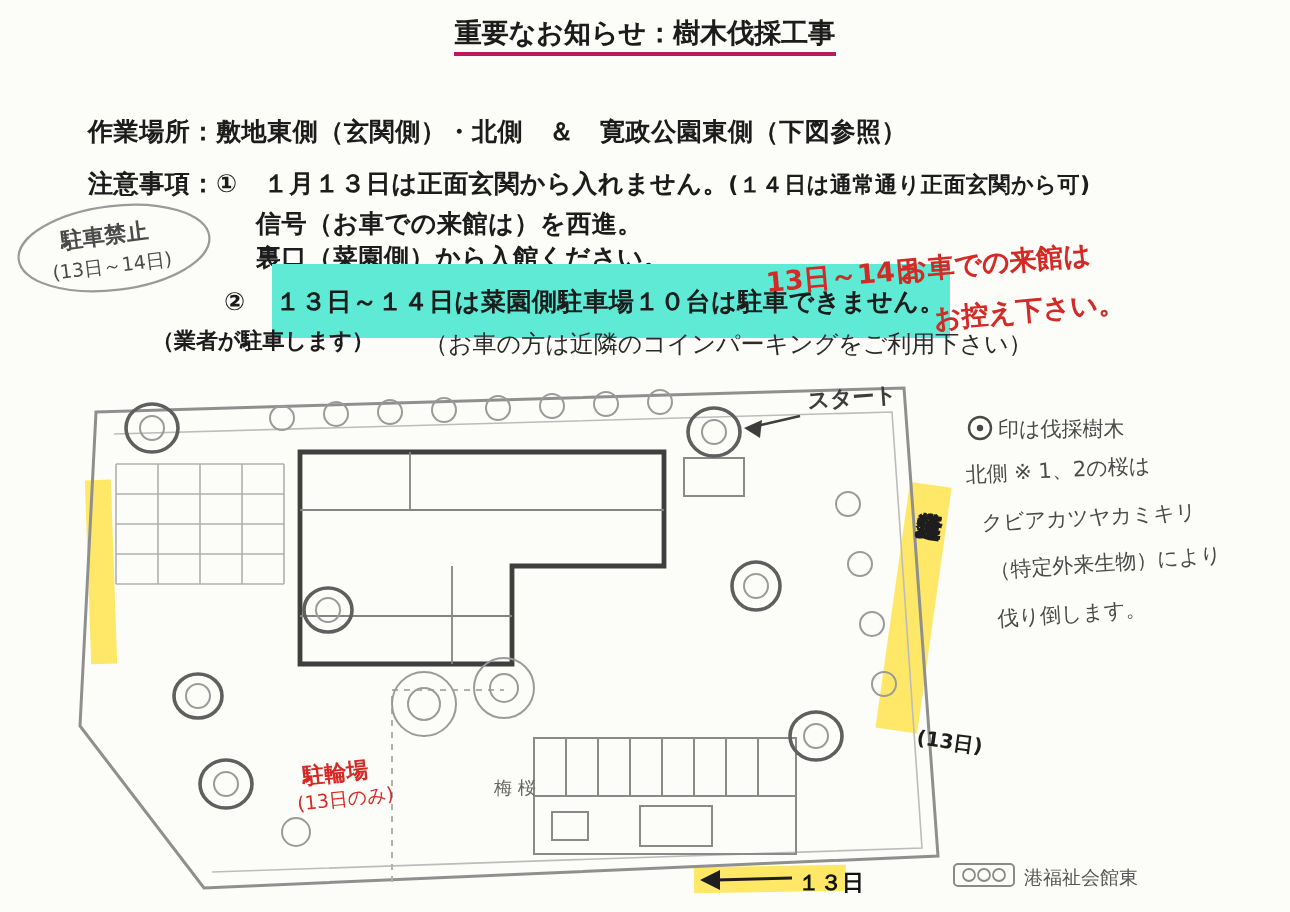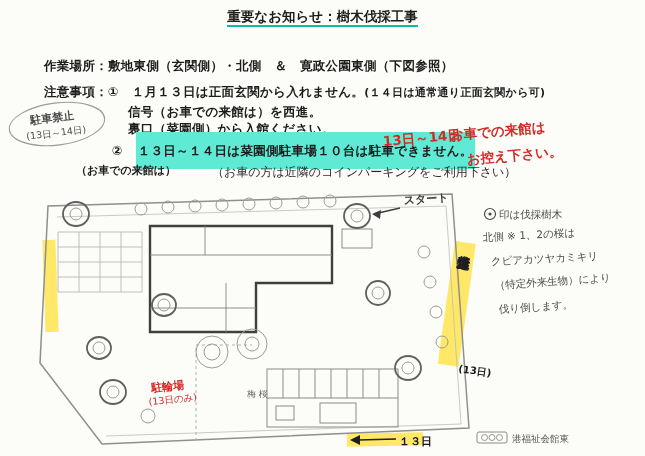--- a/index.html
+++ b/index.html
@@ -1,20 +1,20 @@
 <!DOCTYPE html>
 <html><head>
 <meta charset="utf-8">
 <style>
   html,body{margin:0;padding:0;background:#e8e8e8}
   .page{position:relative;width:645px;height:456px;background:#fcfcf8;
         font-family:"DejaVu Sans","Liberation Sans",sans-serif;color:#1c1c1c;overflow:hidden}
   .abs{position:absolute;white-space:nowrap}
   .title-row{left:0;top:6px;width:100%;text-align:center}
-  .title{font-size:13.5px;font-weight:700;border-bottom:2px solid #14b8a6;padding-bottom:1px}
+  .title{font-size:13.5px;font-weight:700;border-bottom:2px solid #be185d;padding-bottom:1px}
   .line{font-size:12.5px;font-weight:600;letter-spacing:.3px}
   .paren{font-size:11px;font-weight:600}
   .sub{font-size:11px;font-weight:600}
   .sub2{font-size:12px;font-weight:500;color:#2a2a2a}
   .hl{background:#5eead4;padding:11px 2px}
   .red{color:#d42a26;font-weight:600;font-size:13.5px;transform:rotate(-5deg);transform-origin:left center}
   svg.map{position:absolute;left:0;top:0;width:645px;height:456px}
   .vtext{writing-mode:vertical-rl;font-weight:600}
 </style>
 </head>
@@ -35,21 +35,21 @@
     <span>注意事項：</span><span>①</span>　<span>１月１３日は正面玄関から入れません。</span><span class="paren">(１４日は通常通り正面玄関から可)</span>
   </div>
 
   <div class="abs line" style="left:128px;top:104px">信号（お車での来館は）を西進。</div>
   <div class="abs line" style="left:128px;top:121px">裏口（菜園側）から入館ください。</div>
 
   <div class="abs line" style="left:112px;top:143px">
     <span>②</span>　<span class="hl">１３日～１４日は菜園側駐車場１０台は駐車できません。</span>
   </div>
 
-  <div class="abs sub" style="left:76px;top:163px">（お車での来館は）</div>
+  <div class="abs sub" style="left:76px;top:163px">（業者が駐車します）</div>
   <div class="abs sub2" style="left:212px;top:164px">（お車の方は近隣のコインパーキングをご利用下さい）</div>
 
   <div class="abs red" style="left:383px;top:133px">13日～14日</div>
   <div class="abs red" style="left:450px;top:127px">お車での来館は</div>
   <div class="abs red" style="left:467px;top:151px">お控え下さい。</div>
 
   <svg class="map" viewBox="0 0 645 456">
 
     <g fill="#ffe44d" opacity="0.85">
       <rect x="44" y="240" width="13" height="92" transform="rotate(-2 50 286)"></rect>

